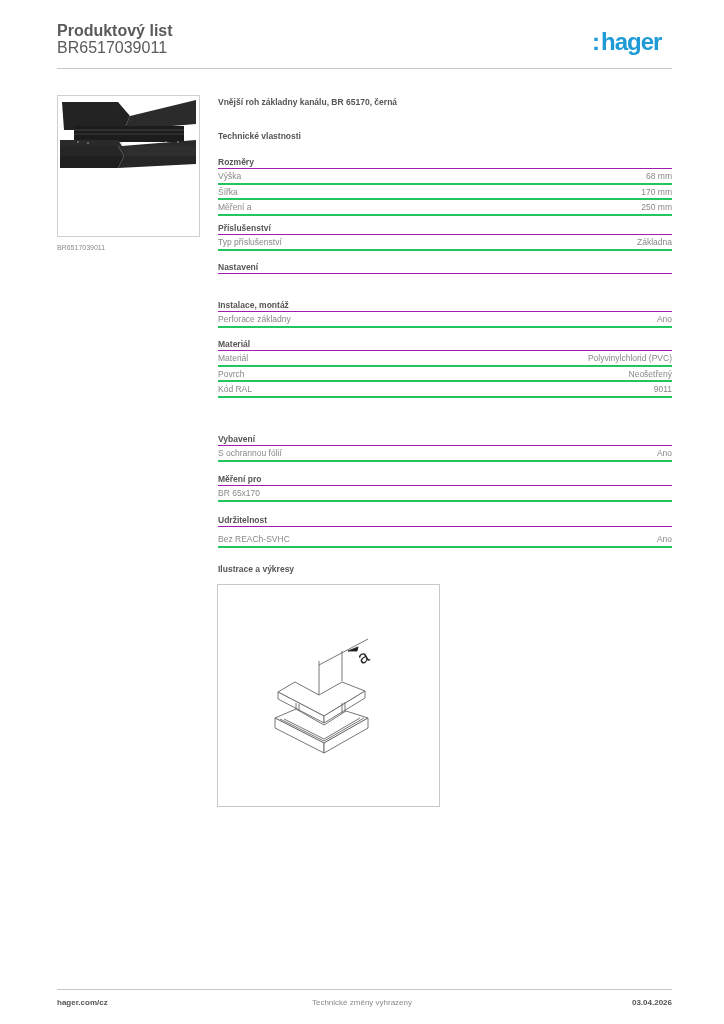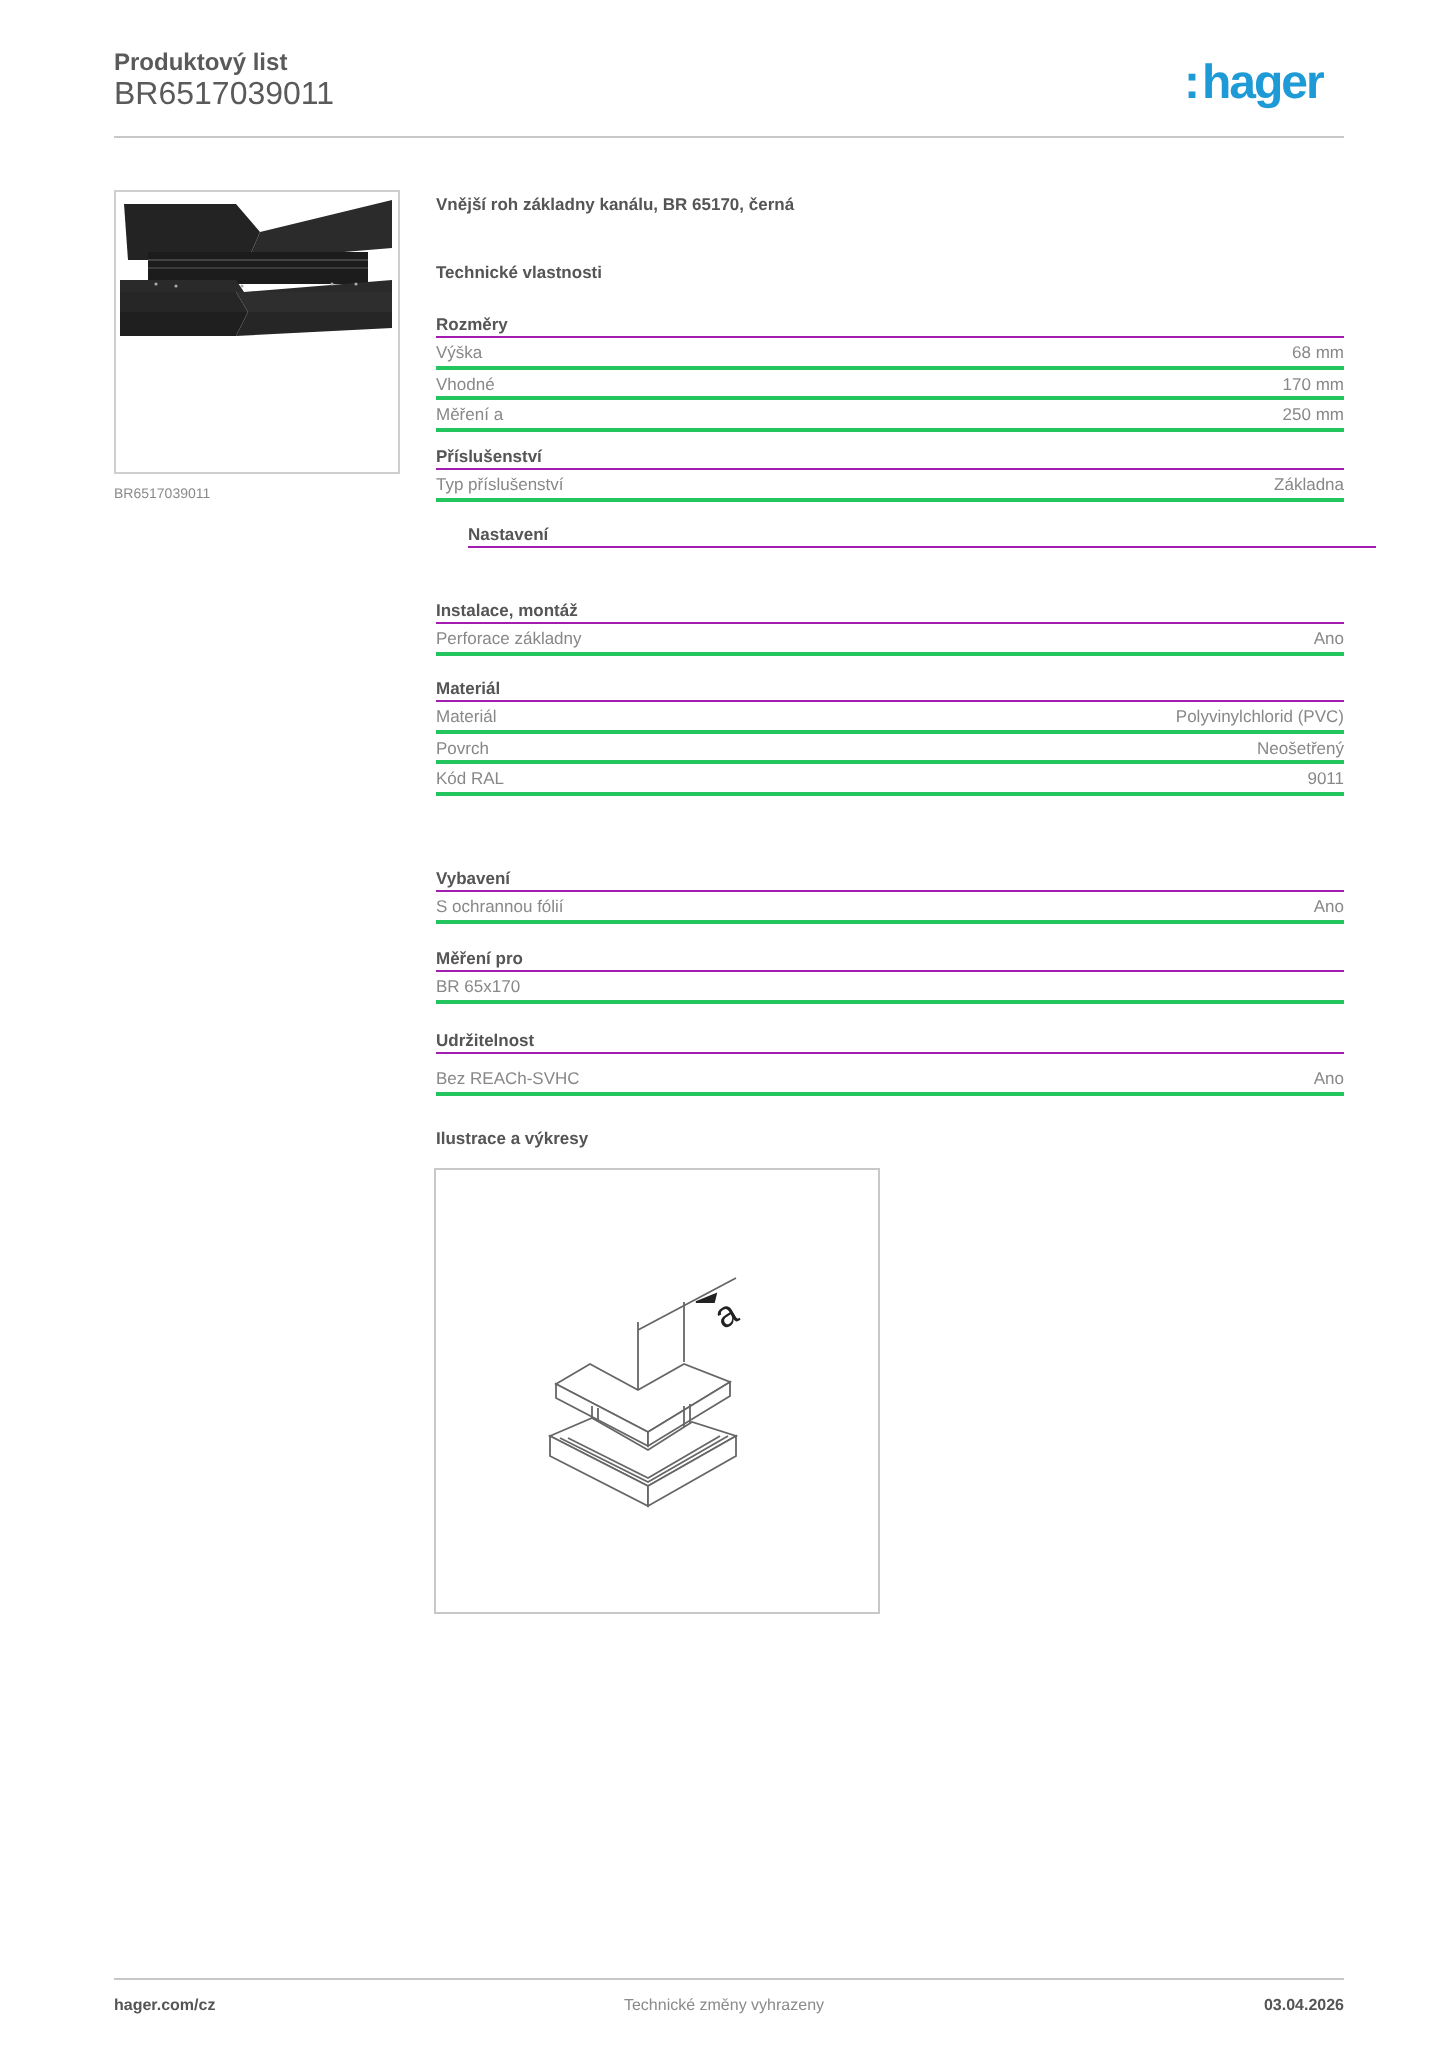--- a/index.html
+++ b/index.html
@@ -1,18 +1,18 @@
 <!DOCTYPE html>
 <html><head>
 <meta charset="utf-8">
 <style>
   html, body { margin: 0; padding: 0; background: #ffffff; }
   body { width: 724px; height: 1024px; position: relative; overflow: hidden;
          font-family: "Liberation Sans", sans-serif; color: #555; }
-  .page-title { position: absolute; left: 57px; top: 22px; font-size: 12px; font-weight: bold; color: #5a5a5a; line-height: 18px; }
+  .page-title { position: absolute; left: 57px; top: 22px; font-size: 16px; font-weight: bold; color: #5a5a5a; line-height: 18px; }
   .page-subtitle { position: absolute; left: 57px; top: 39px; font-size: 16px; color: #5a5a5a; line-height: 18px; }
   .logo { position: absolute; left: 592px; top: 28px; font-size: 24px; font-weight: bold; color: #1e9ad6; letter-spacing: -1px; line-height: 28px; }
   .logo .colon { letter-spacing: 0; margin-right: 1px; }
   .header-rule { position: absolute; left: 57px; top: 68px; width: 615px; height: 1px; background: #c8c8c8; }
 
   .product-photo { position: absolute; left: 57px; top: 95px; width: 143px; height: 142px; border: 1px solid #cfcfcf; box-sizing: border-box; background: #fff; }
   .photo-caption { position: absolute; left: 57px; top: 244px; font-size: 7px; color: #8a8a8a; }
 
   .content { position: absolute; left: 218px; top: 96px; width: 454px; font-size: 9px; }
   .product-name { font-weight: bold; color: #555; font-size: 8.5px; height: 12px; line-height: 12px; }
@@ -67,38 +67,38 @@
   <div class="tech-heading">Technické vlastnosti</div>
 </div>
 
 <div class="sec" style="top:156px;">
   <div class="section-title">Rozměry</div>
   <div class="row">
       <span>Výška</span>
       <span class="val">68 mm</span>
     </div>
   <div class="row">
-      <span>Vhodné</span>
+      <span>Šířka</span>
       <span class="val">170 mm</span>
     </div>
   <div class="row">
       <span>Měření a</span>
       <span class="val">250 mm</span>
     </div>
 </div>
 
 <div class="sec" style="top:222px;">
   <div class="section-title">Příslušenství</div>
   <div class="row">
       <span>Typ příslušenství</span>
       <span class="val">Základna</span>
     </div>
 </div>
 
-<div class="sec" style="top:261px;margin-left:16px;">
+<div class="sec" style="top:261px;">
   <div class="section-title">Nastavení</div>
 </div>
 
 <div class="sec" style="top:299px;">
   <div class="section-title">Instalace, montáž</div>
   <div class="row">
       <span>Perforace základny</span>
       <span class="val">Ano</span>
     </div>
 </div>

